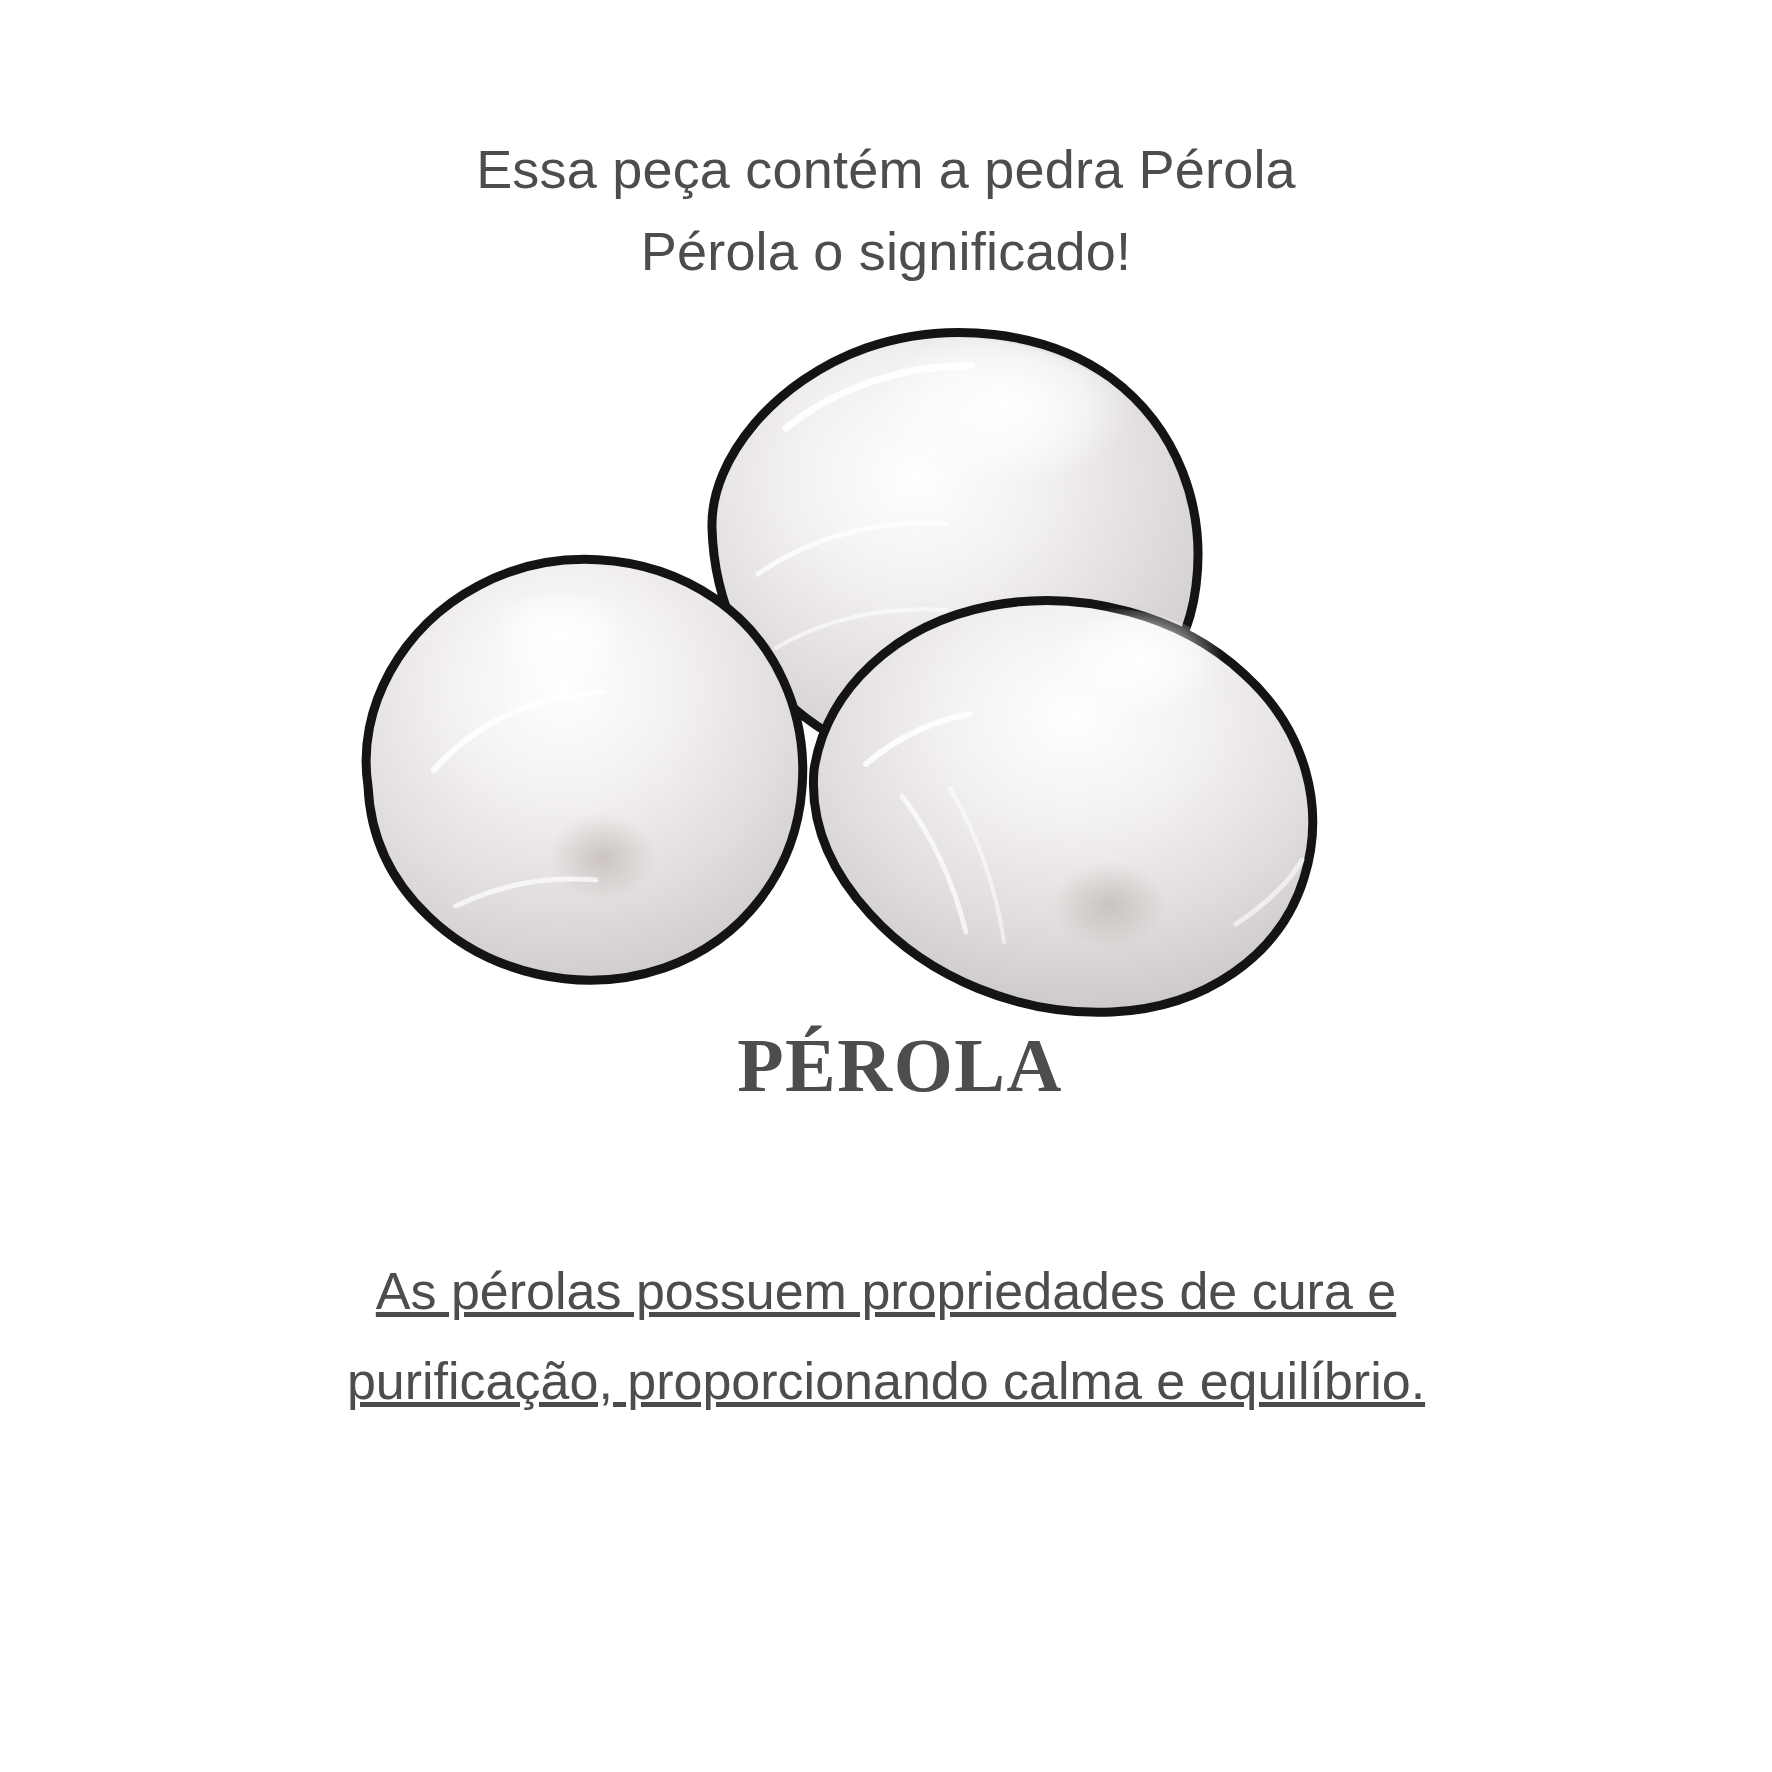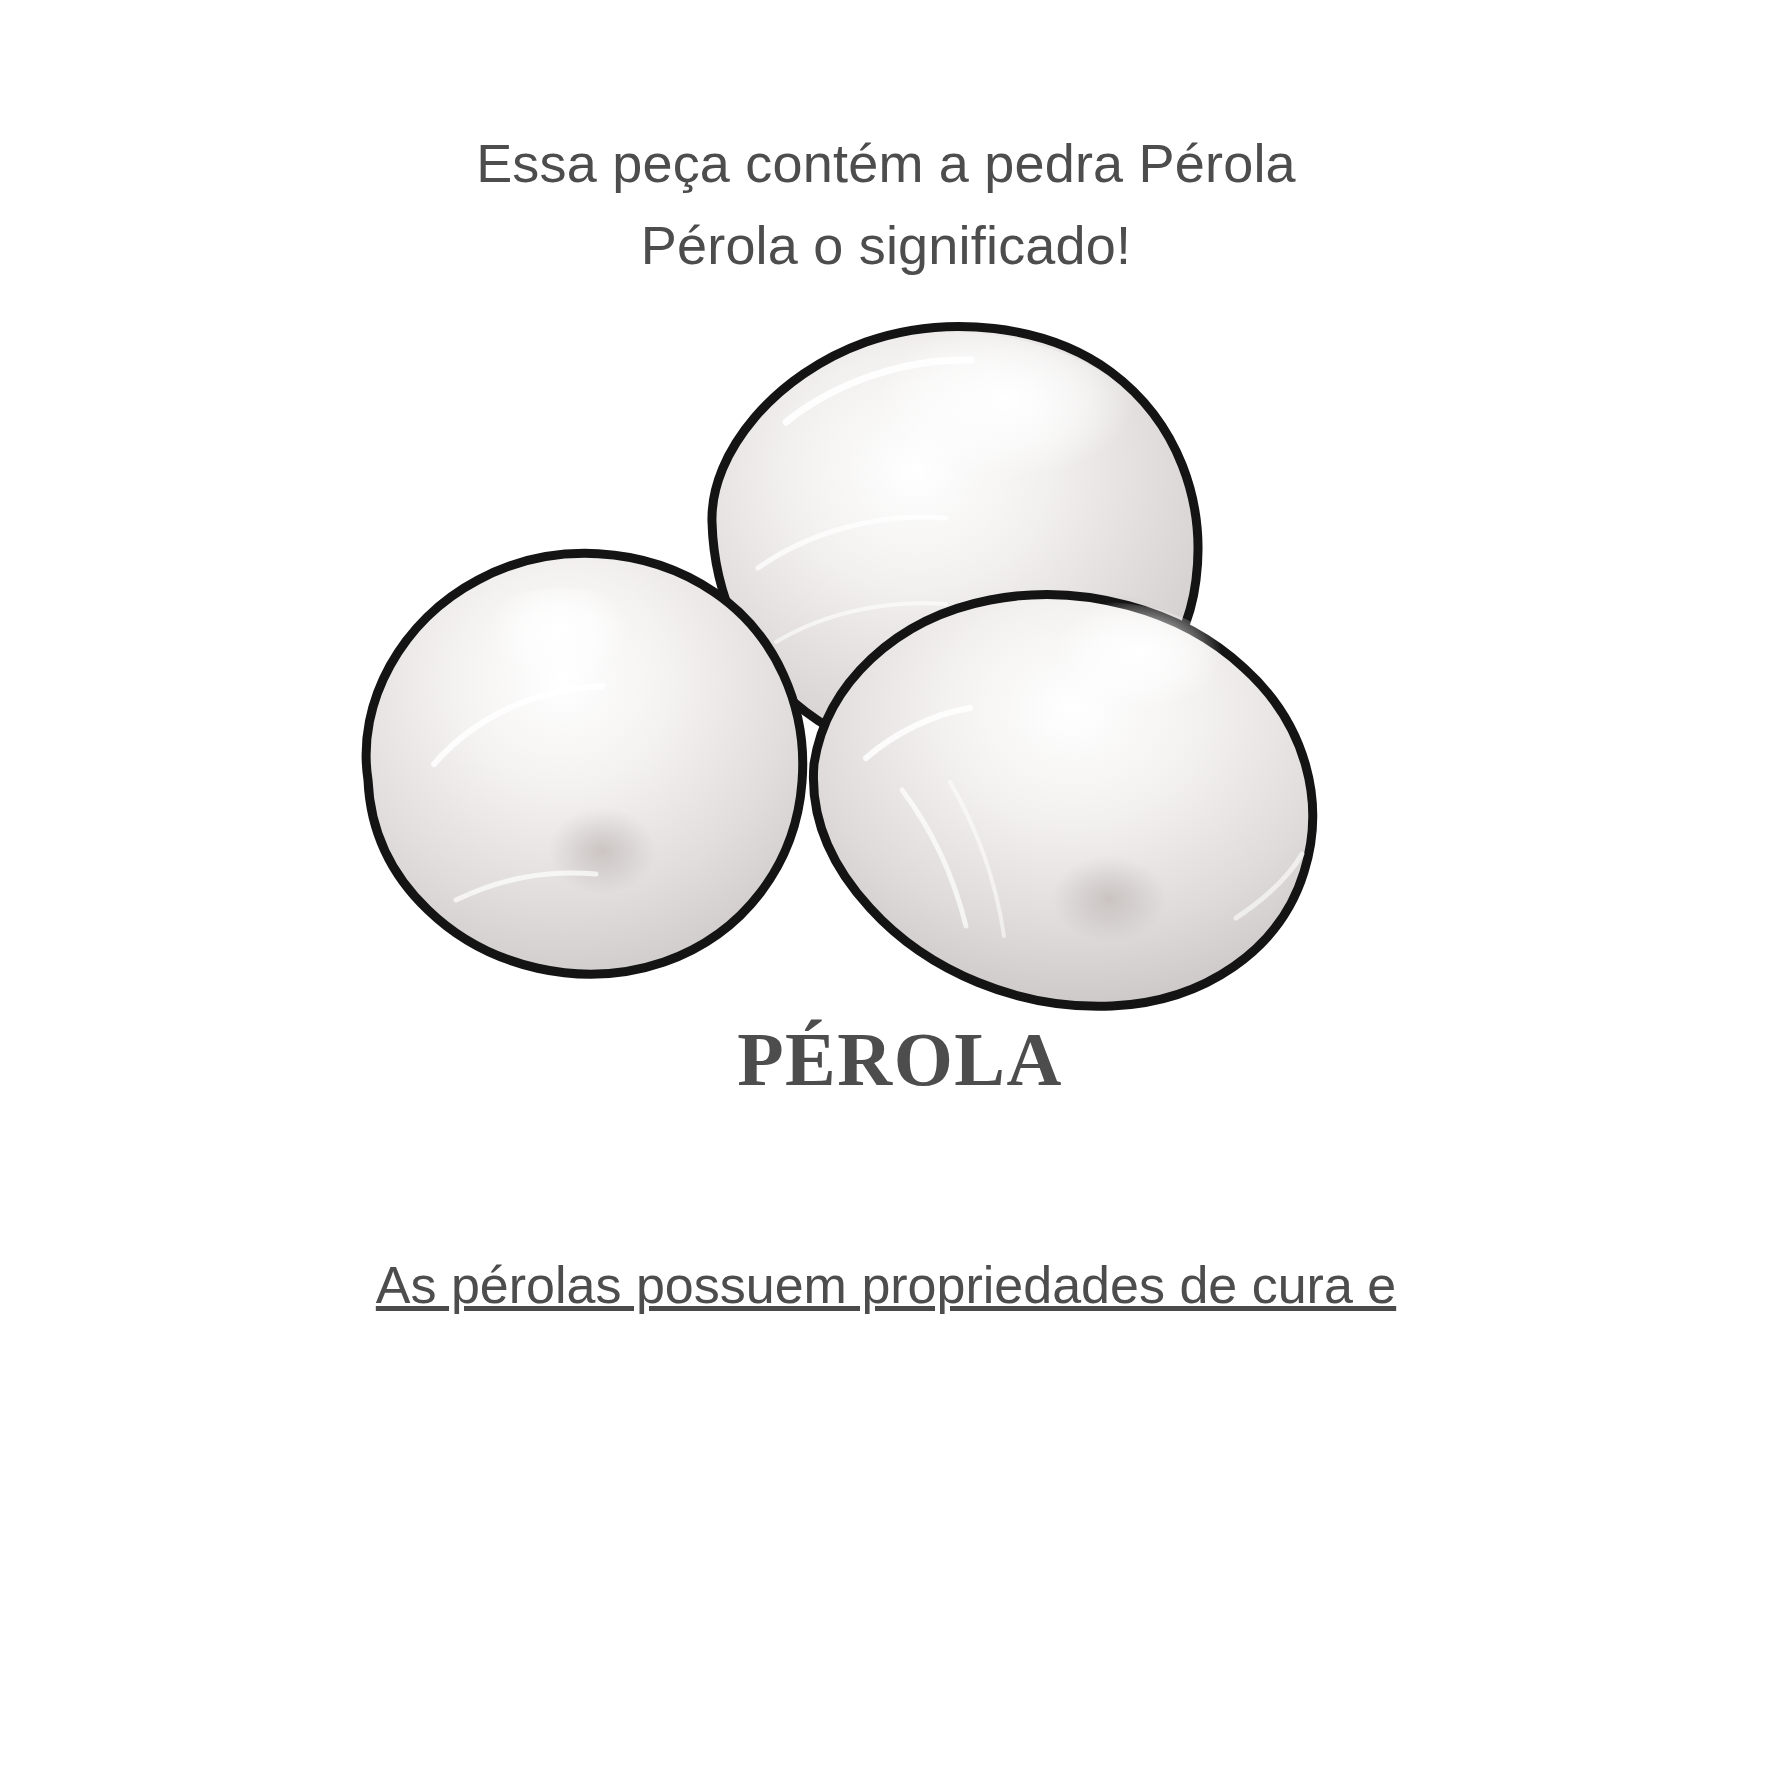--- a/index.html
+++ b/index.html
@@ -16,21 +16,21 @@
     overflow: hidden;
     position: relative;
   }
   .page {
     width: 1772px;
     height: 1772px;
     display: flex;
     flex-direction: column;
     align-items: center;
     box-sizing: border-box;
-    padding: 4px;
+    padding: 10px;
   }
 
   
   .heading {
     margin-top: 118px;
     text-align: center;
     line-height: 1.52;
   }
   .heading-line {
     font-size: 54px;
@@ -187,15 +187,16 @@
         <path d="M644 470 C 672 518, 690 570, 698 624" stroke="#ffffff" stroke-width="4" fill="none" stroke-linecap="round" opacity="0.55"></path>
         <path d="M930 606 C 960 586, 982 566, 996 542" stroke="#ffffff" stroke-width="5" fill="none" stroke-linecap="round" opacity="0.6"></path>
       </g>
     </svg>
   </div>
 
   <div class="stone-name">PÉROLA</div>
 
   <div class="description">
     <div class="desc-line">As pérolas possuem propriedades de  cura e</div>
+    <div class="desc-line">purificação, proporcionando calma e equilíbrio.</div>
   </div>
 
 </div>
 
 </body></html>

